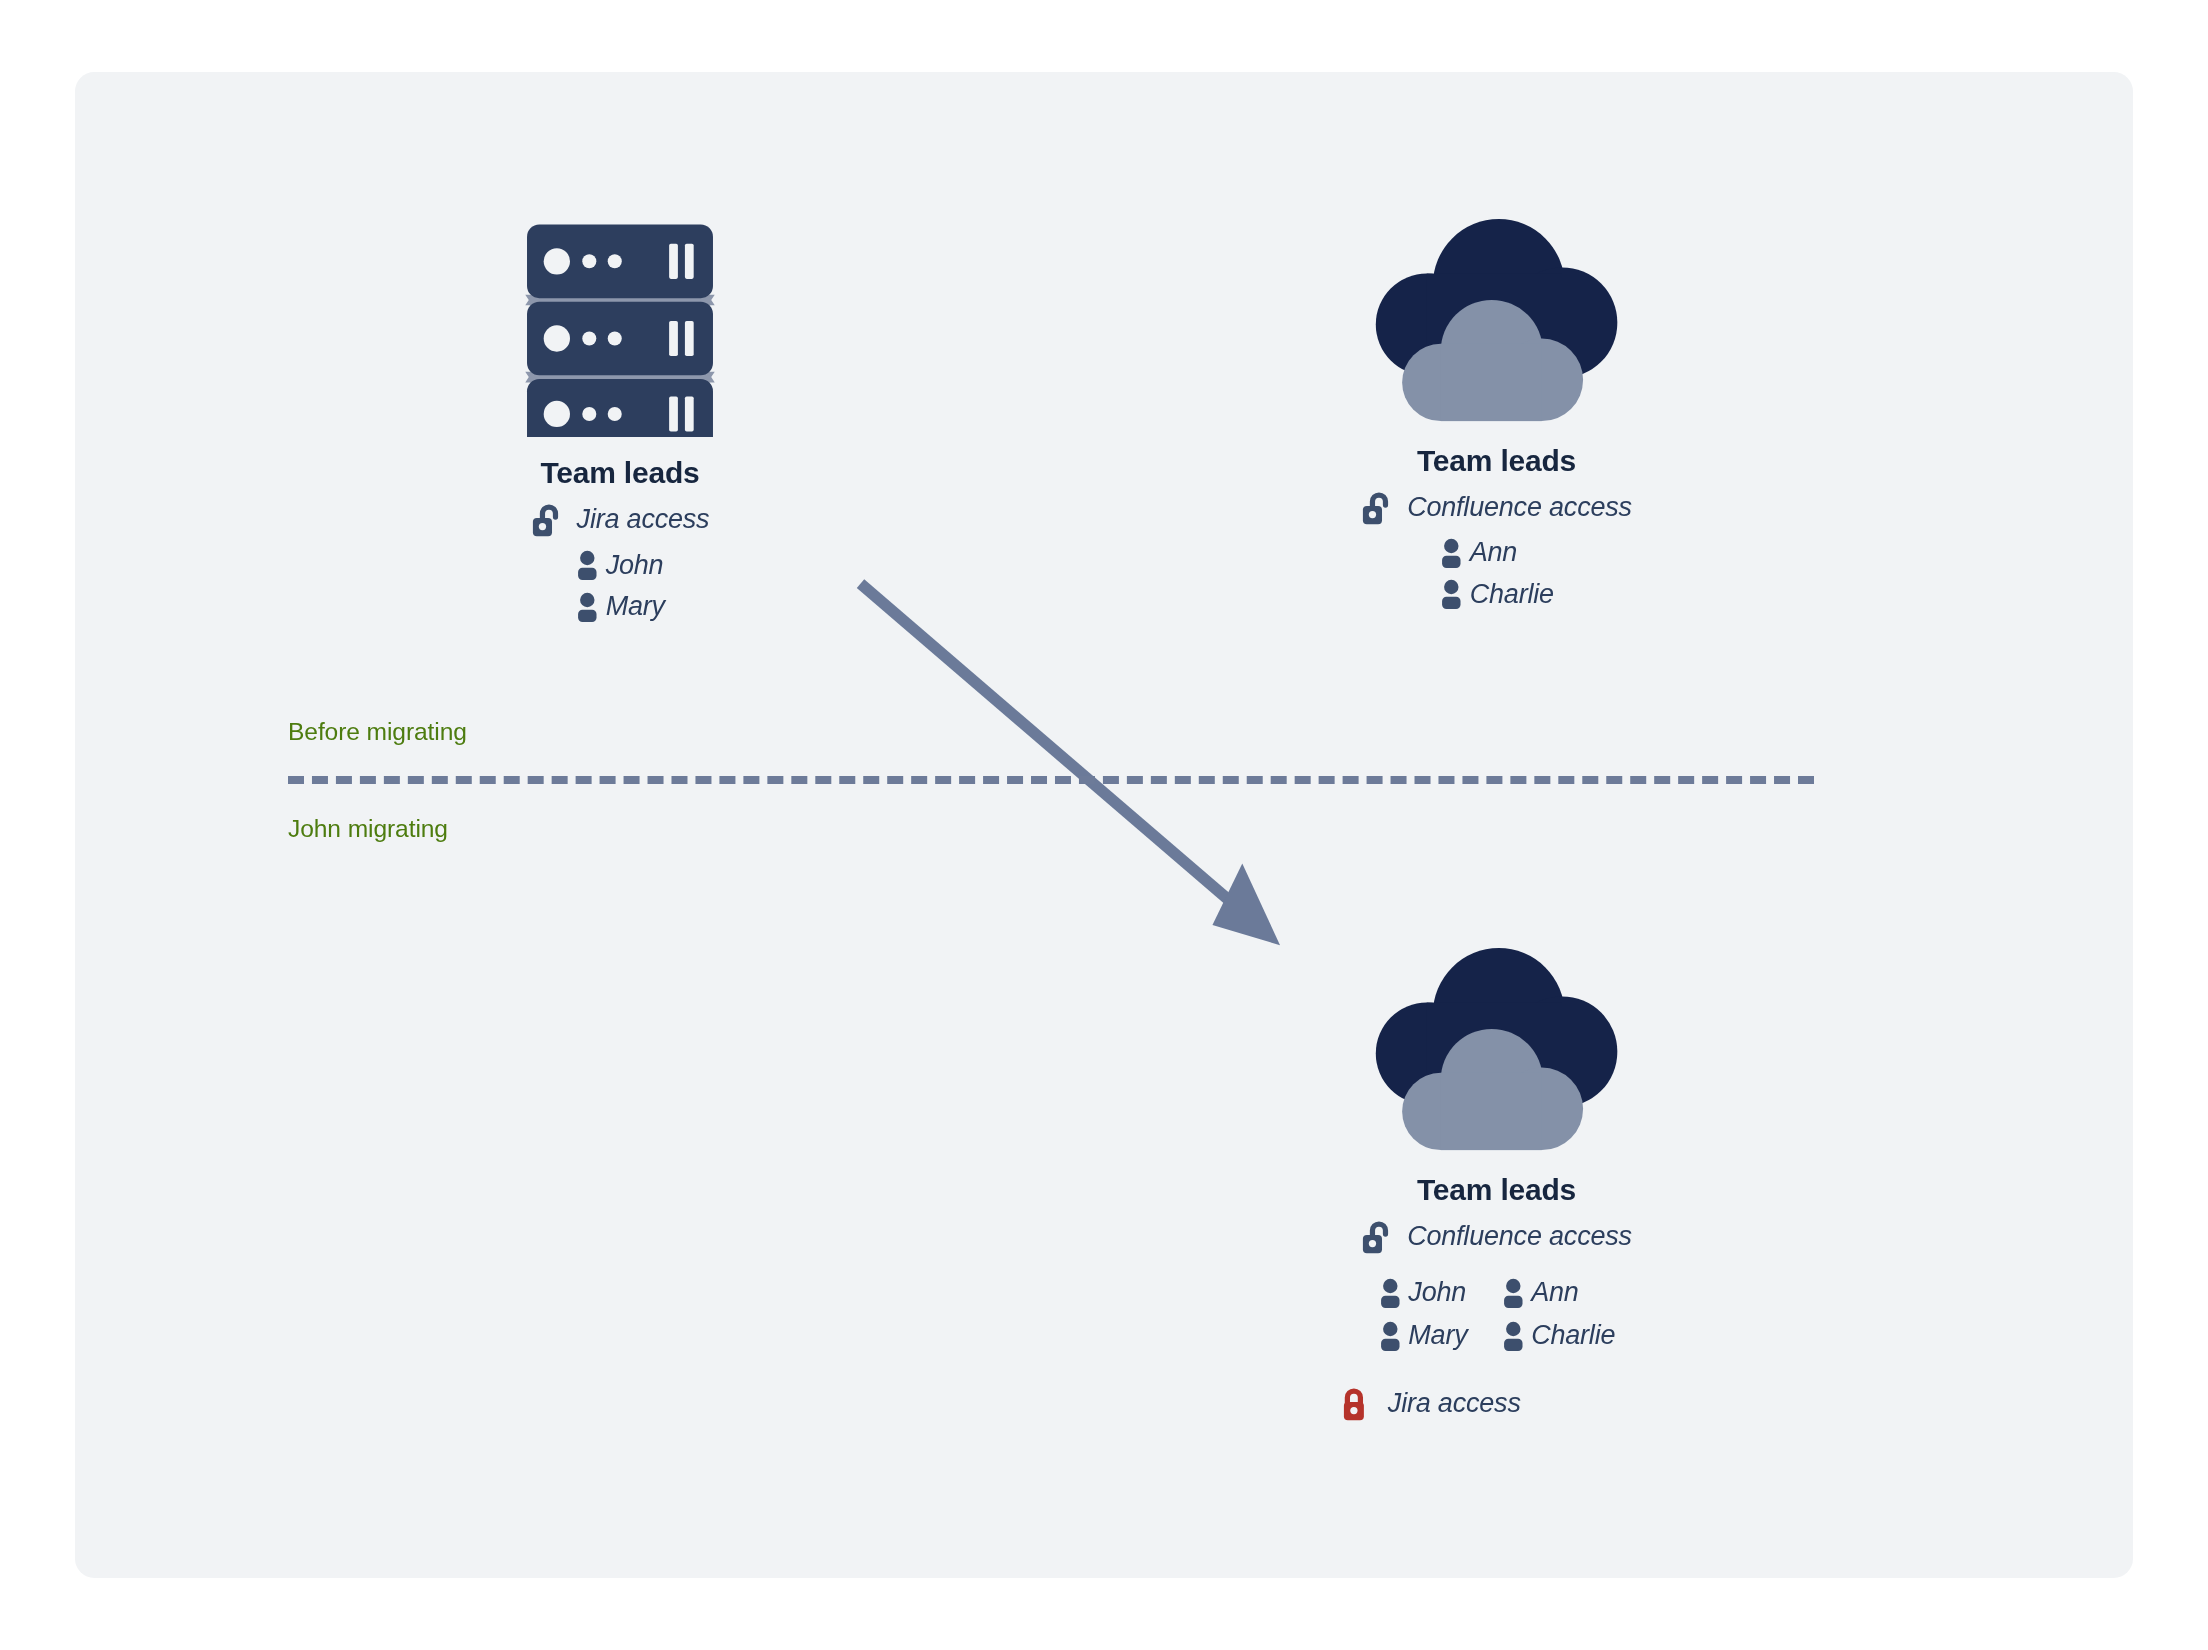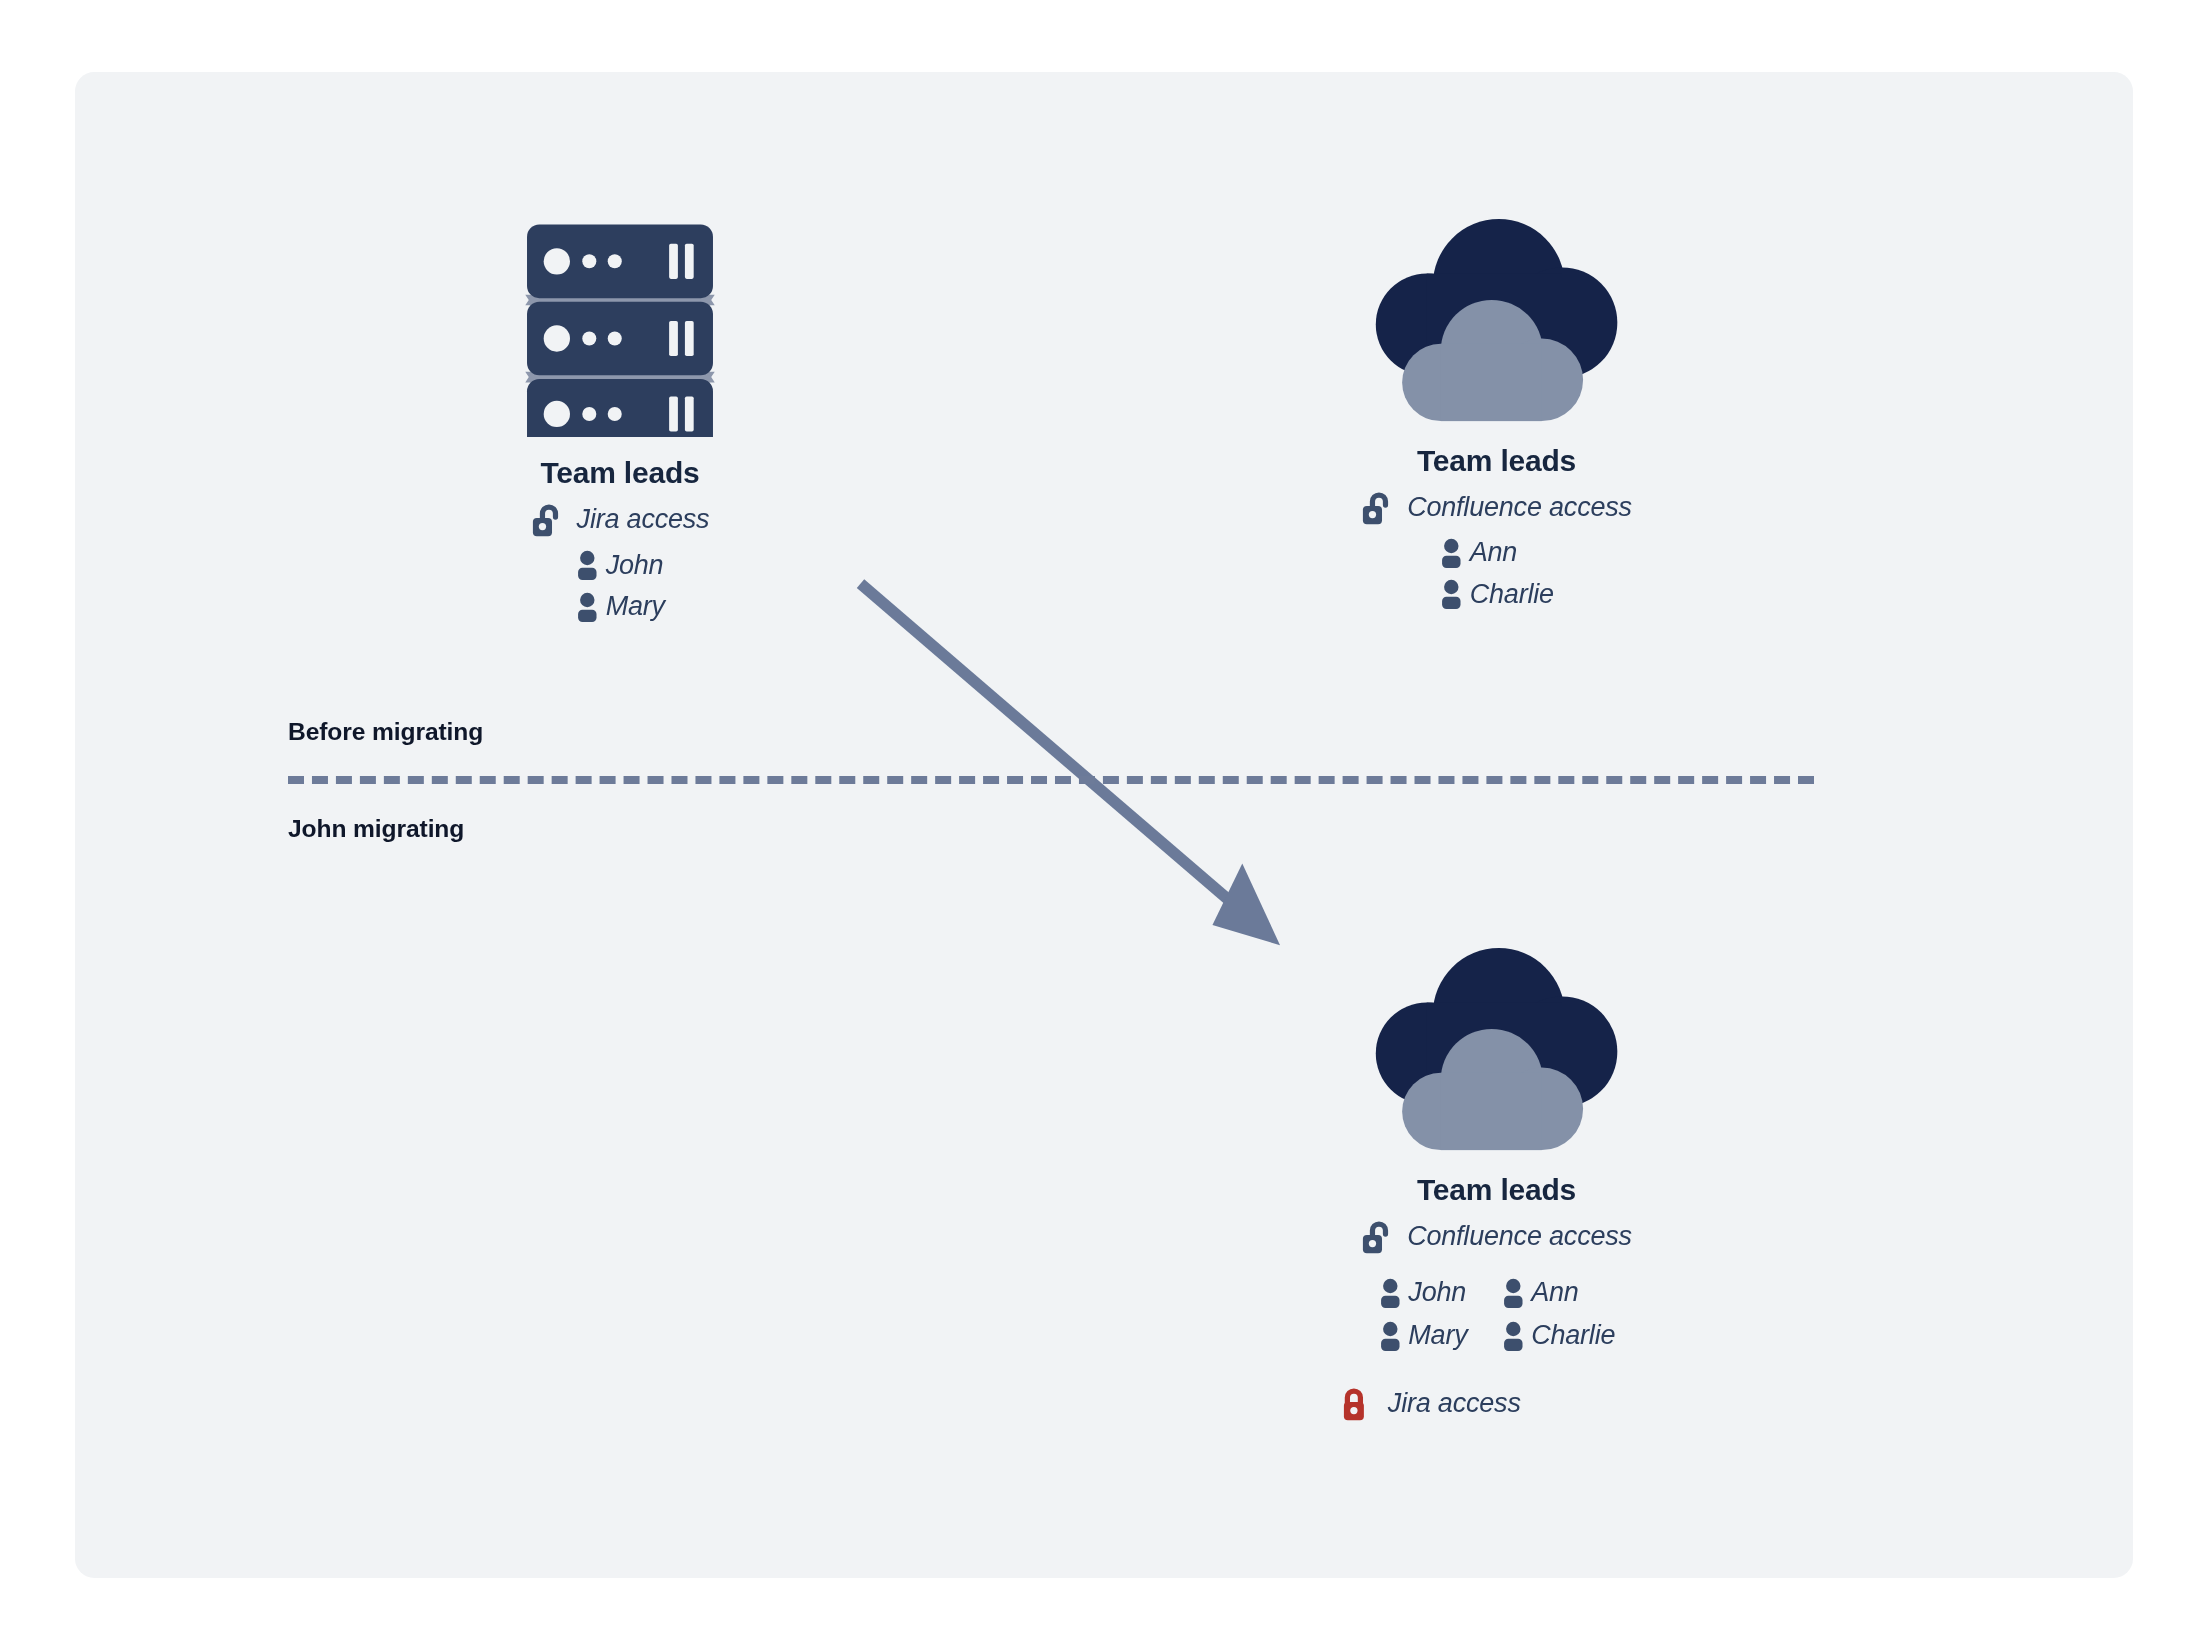--- a/index.html
+++ b/index.html
@@ -85,22 +85,22 @@
     flex-direction: column;
   }
   .people-grid {
     display: flex;
   }
 
   
   .phase-label {
     position: absolute;
     font-size: 24.6px;
-    font-weight: bold;
-    color: #0f172a;
+    font-weight: normal;
+    color: #4d7c0f;
     white-space: nowrap;
     letter-spacing: -0.1px;
   }
 
   .dashed-divider {
     position: absolute;
     height: 0;
     border-top: 8px dashed #6d7b99;
   }
 

